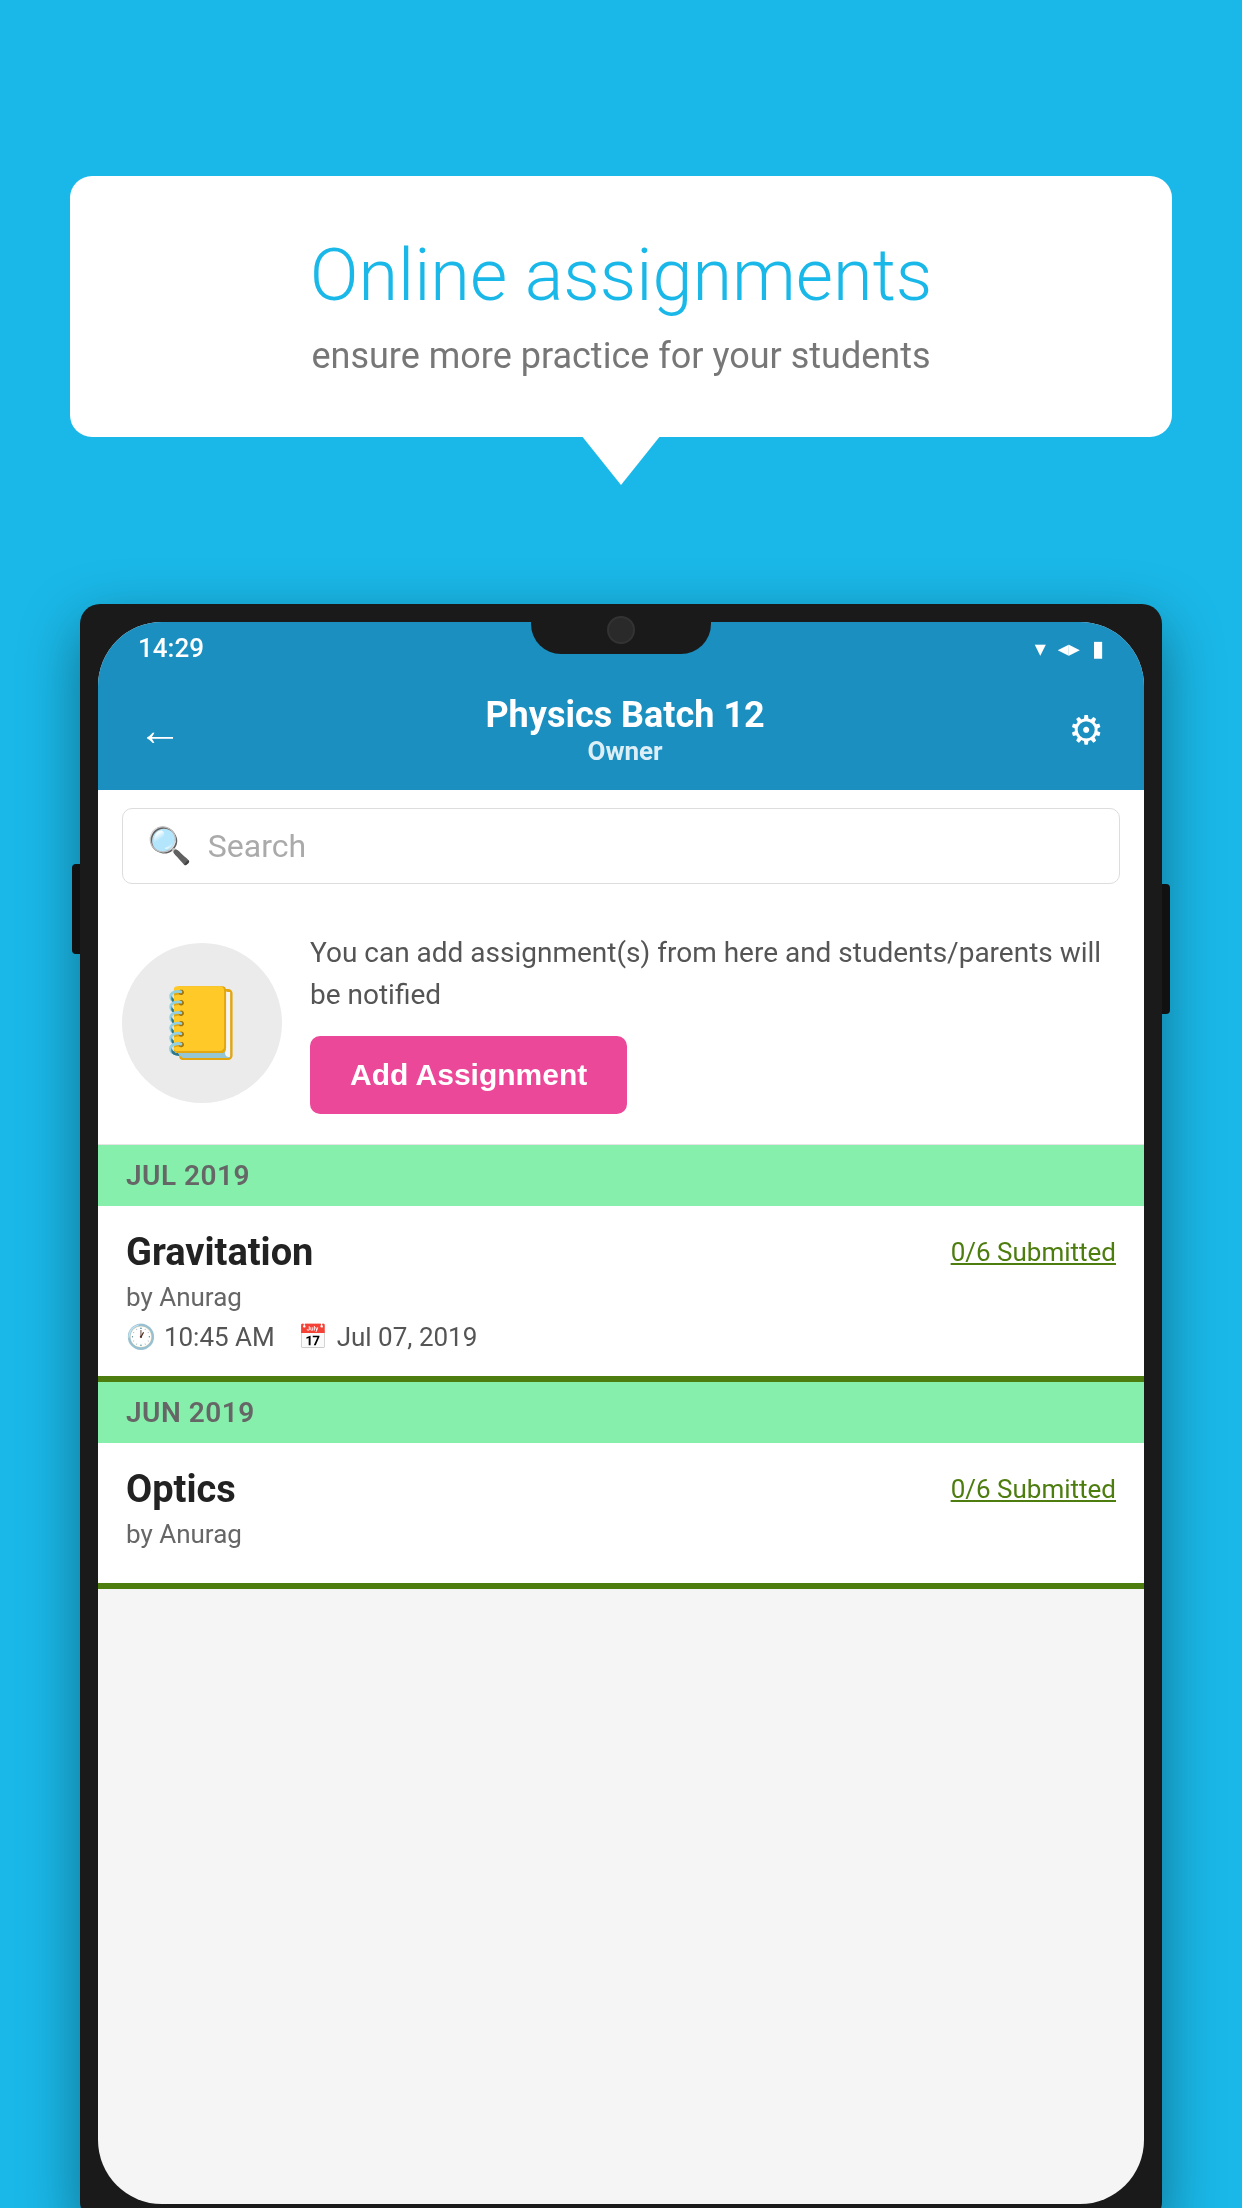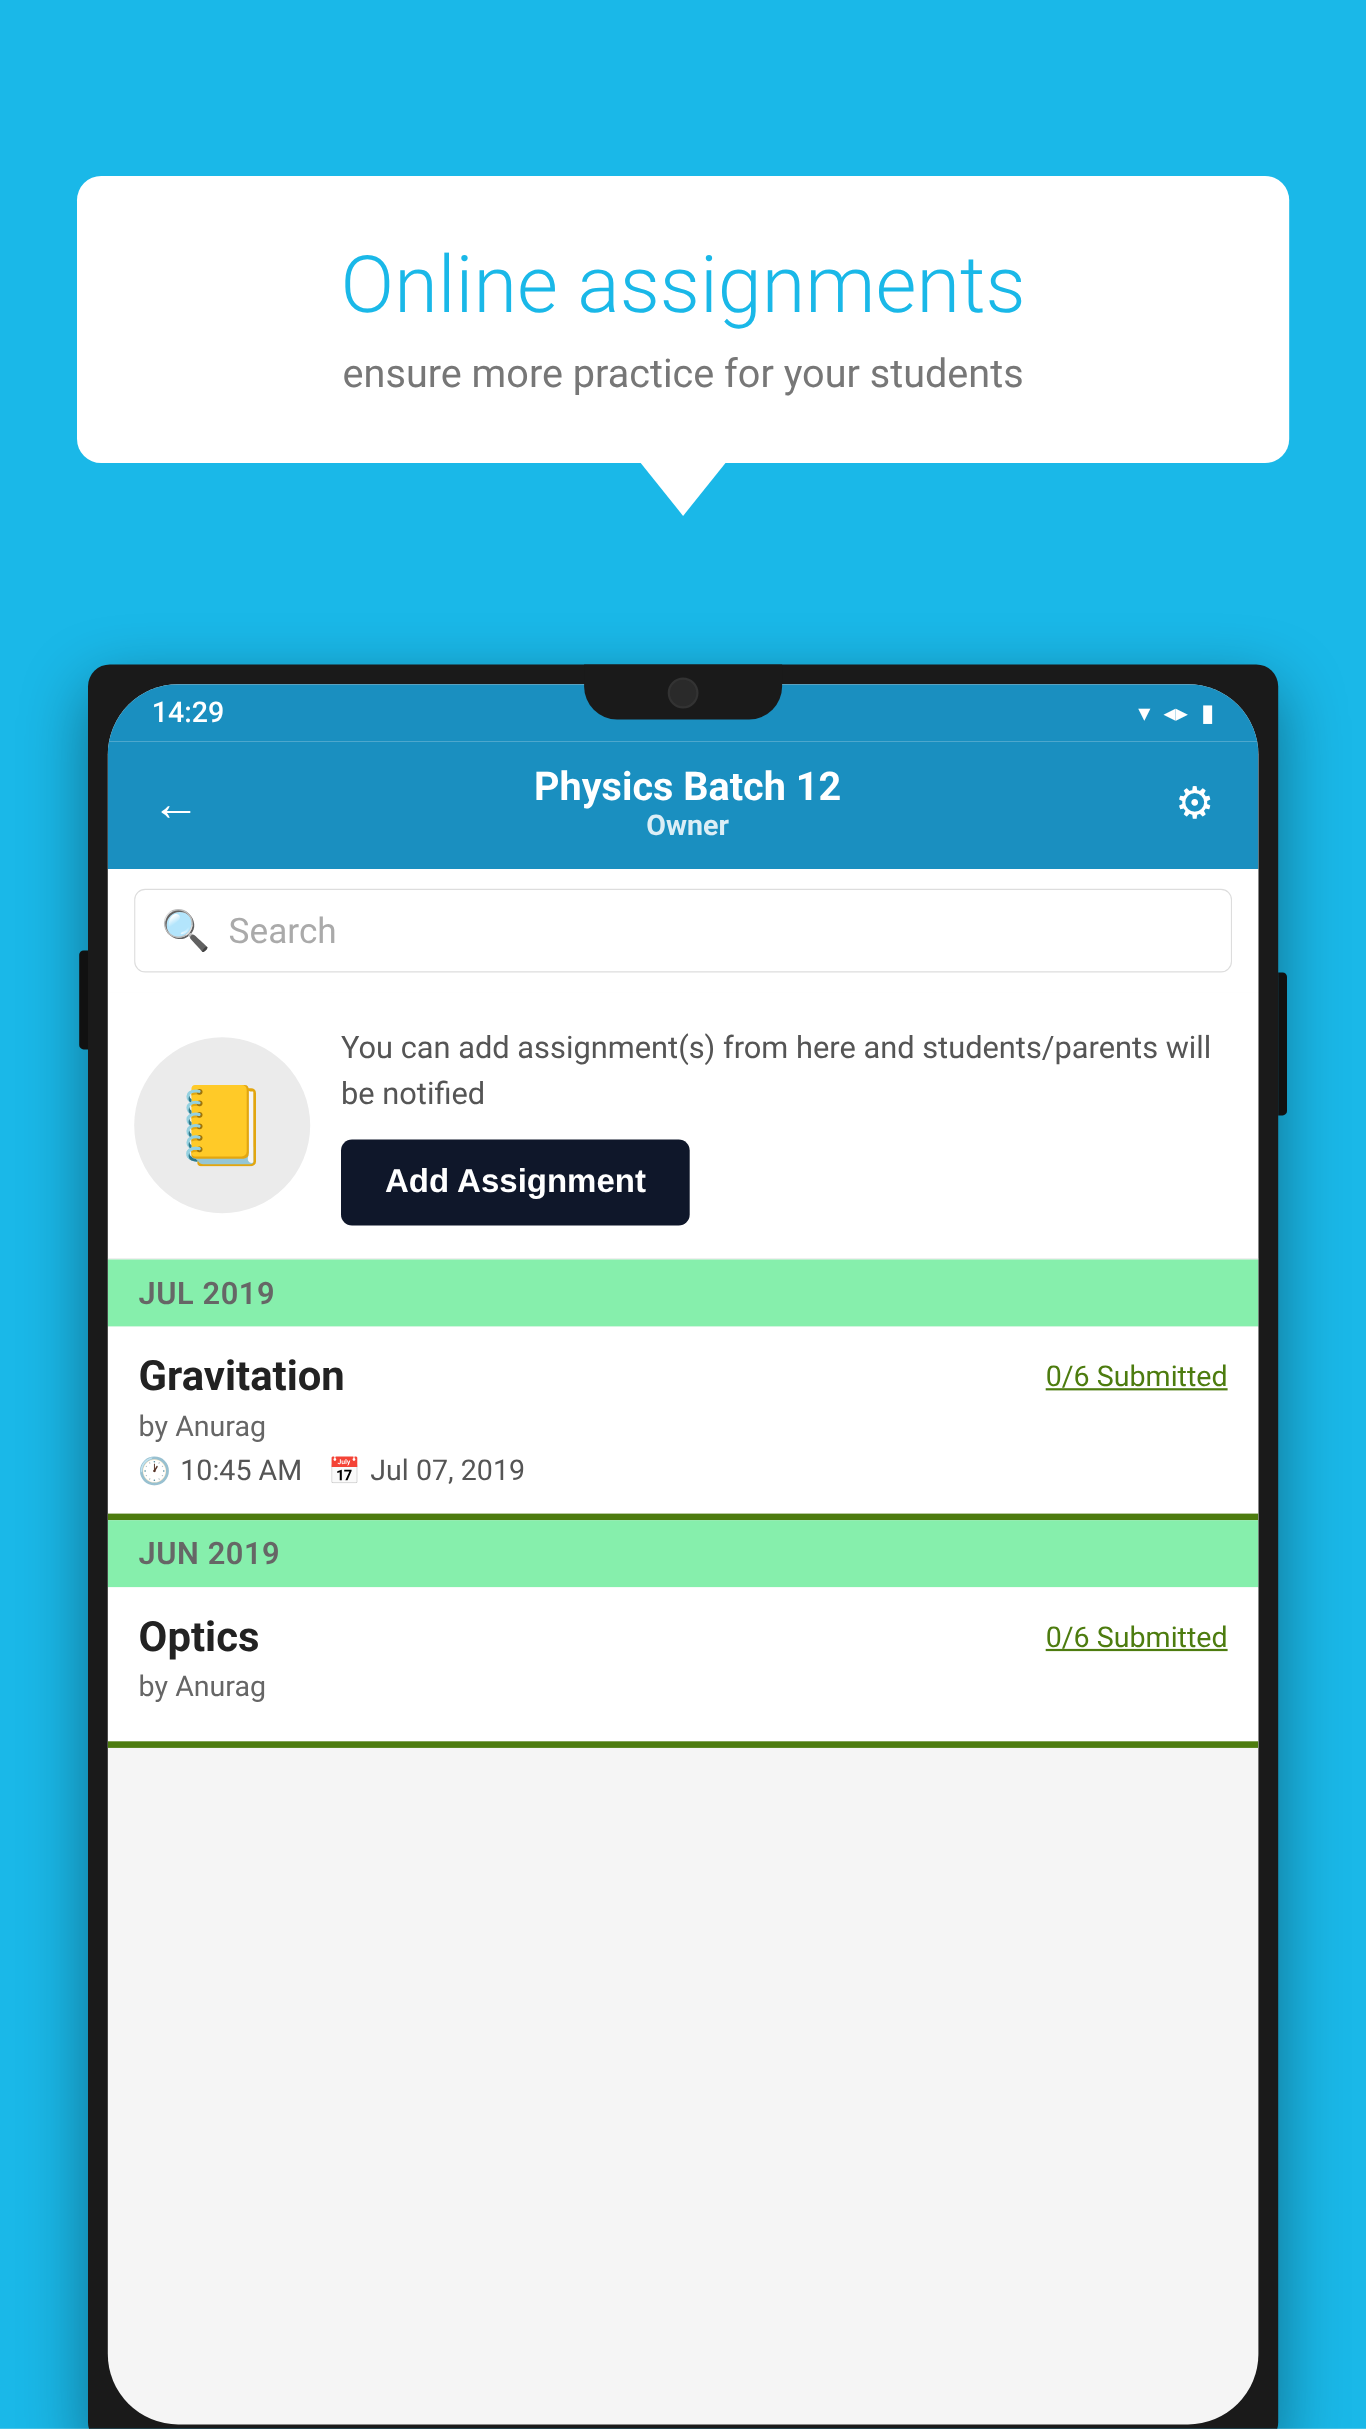--- a/index.html
+++ b/index.html
@@ -8,21 +8,21 @@
       height: 2208px;
       background-color: #1ab8e8;
       font-family: 'Roboto', Arial, sans-serif;
       overflow: hidden;
       position: relative;
     }
 
     
     .speech-bubble-container {
       position: absolute;
-      top: 160px;
+      top: 176px;
       left: 70px;
       right: 70px;
       z-index: 10;
     }
     .speech-bubble {
       background: white;
       border-radius: 22px;
       padding: 60px 70px;
       text-align: center;
       position: relative;
@@ -241,21 +241,21 @@
     .promo-text-area {
       flex: 1;
     }
     .promo-description {
       font-size: 28px;
       color: #555;
       line-height: 1.5;
       margin-bottom: 20px;
     }
     .add-assignment-btn {
-      background: #0f172a;
+      background: #ec4899;
       color: white;
       border: none;
       border-radius: 10px;
       padding: 22px 40px;
       font-size: 30px;
       font-weight: 600;
       cursor: pointer;
     }
 
     

